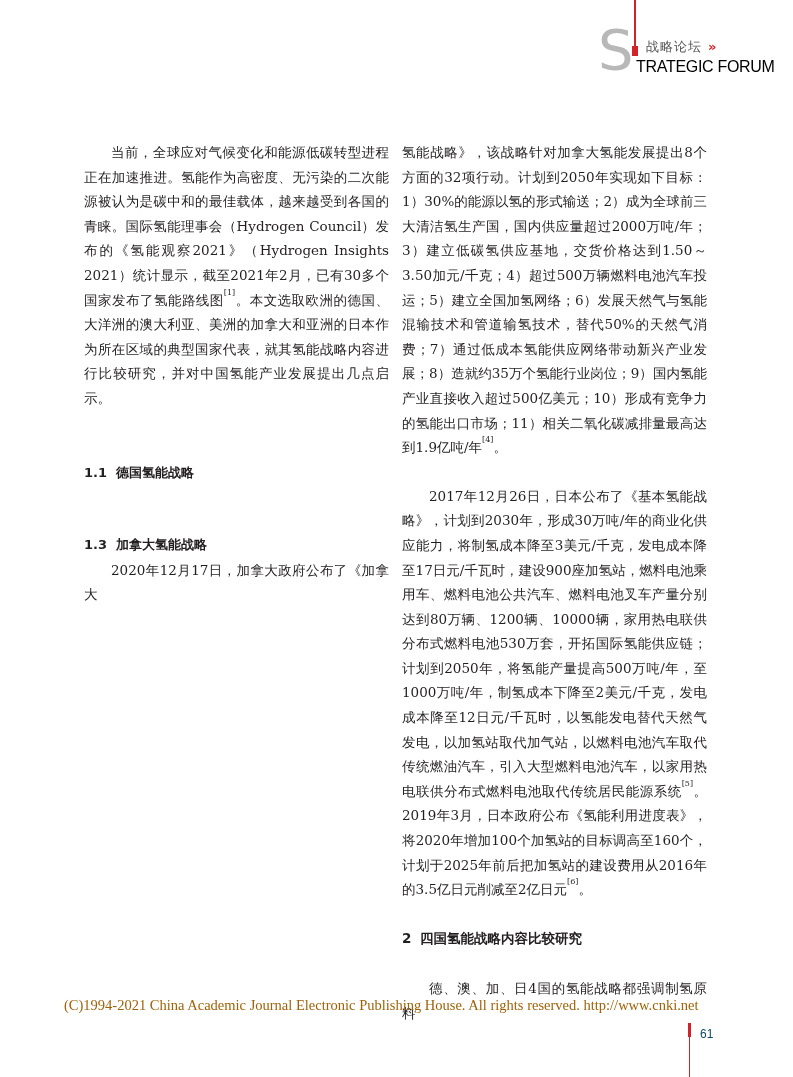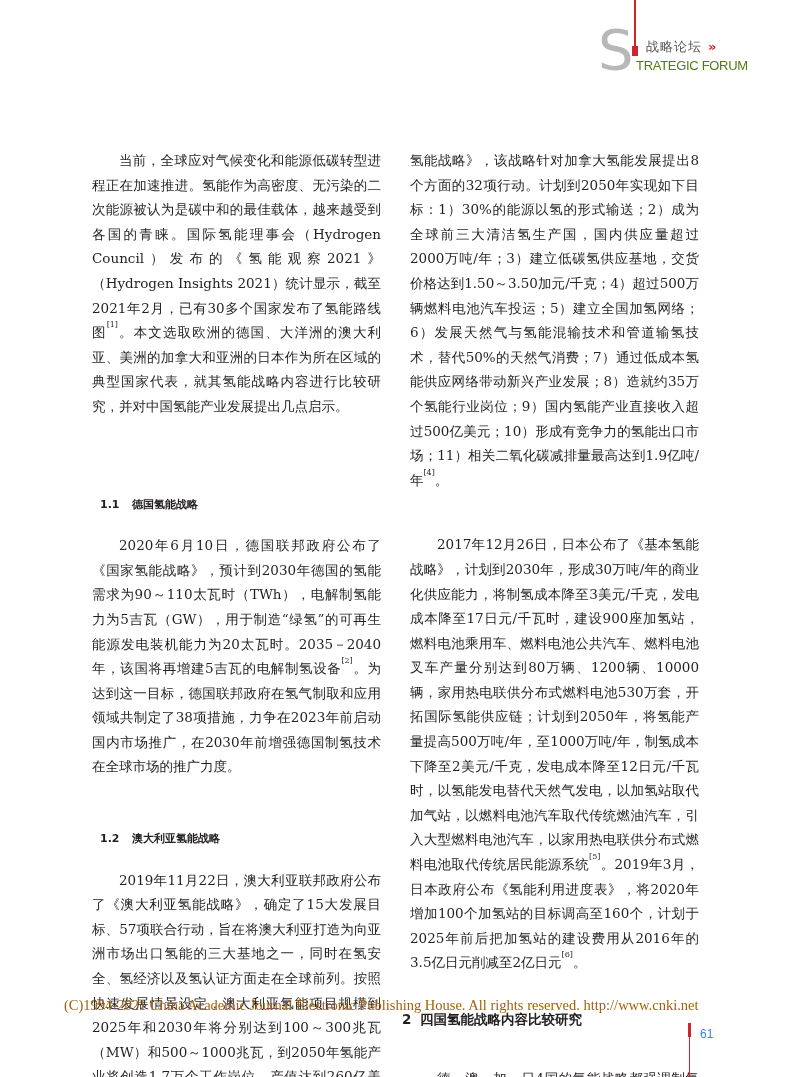--- a/index.html
+++ b/index.html
@@ -6,61 +6,58 @@
   body { width:793px; height:1077px; position:relative; overflow:hidden;
          font-family:"DejaVu Serif", "Liberation Serif", serif; color:#231f20; }
   .hdr-line { position:absolute; left:634px; top:0; width:2px; height:50px; background:#d2232a; }
   .hdr-bar { position:absolute; left:632px; top:46px; width:6px; height:10px; background:#d2232a; }
   .hdr-S { position:absolute; left:598px; top:22px; font-family:"DejaVu Sans", sans-serif;
            font-size:56px; line-height:56px; color:#b8b8b8; font-weight:normal; }
   .hdr-cn { position:absolute; left:646px; top:38px; font-family:"DejaVu Sans", sans-serif;
             font-size:13px; color:#555; letter-spacing:1px; }
   .hdr-arrow { color:#d2232a; font-weight:bold; margin-left:6px; font-size:13px; }
   .hdr-en { position:absolute; left:636px; top:58px; font-family:"Liberation Sans", sans-serif;
-            font-size:13px; color:#4d7c0f; letter-spacing:-0.3px; }
+            font-size:16px; color:#000000; letter-spacing:-0.3px; }
 
   .col { position:absolute; width:305px; font-size:13.5px; line-height:24.6px; text-align:justify; }
   .col-left { left:84px; top:140px; }
   .col-right { left:402px; top:140px; }
-  .p { margin:8px; text-indent:2em; }
+  .p { margin:0; text-indent:2em; }
   .h1 { font-family:"DejaVu Sans", sans-serif; font-weight:bold; font-size:13.5px; margin:0; }
-  .h2 { font-family:"DejaVu Sans", sans-serif; font-weight:bold; font-size:11px; margin:16px; }
+  .h2 { font-family:"DejaVu Sans", sans-serif; font-weight:bold; font-size:13px; margin:0; }
   .num { display:inline-block; width:32px; }
   .num1 { display:inline-block; width:18px; }
   sup { font-size:8px; vertical-align:top; line-height:10px; }
   .copyright { position:absolute; left:64px; top:997px; font-family:"Liberation Serif", serif;
                font-size:14.5px; color:#a16207; white-space:nowrap; }
   .pg-line { position:absolute; left:689px; top:1023px; width:1px; height:54px; background:#d2232a; }
   .pg-bar { position:absolute; left:688px; top:1023px; width:3px; height:14px; background:#d2232a; }
   .pg-num { position:absolute; left:700px; top:1027px; font-family:"Liberation Sans", sans-serif;
-            font-size:12px; color:#3b82f6; }
+            font-size:12px; color:#0c4a6e; }
 </style>
 </head>
 <body>
 
 <div class="hdr-line"></div>
 <div class="hdr-S">S</div>
 <div class="hdr-bar"></div>
 <div class="hdr-cn">
   <span>战略论坛</span><span class="hdr-arrow">»</span>
 </div>
 <div class="hdr-en">TRATEGIC FORUM</div>
 
 <div class="col col-left">
   <p class="p"><span>当前，全球应对气候变化和能源低碳转型进程正在加速推进。氢能作为高密度、无污染的二次能源被认为是碳中和的最佳载体，越来越受到各国的青睐。国际氢能理事会（Hydrogen Council）发布的《氢能观察2021》（Hydrogen Insights 2021）统计显示，截至2021年2月，已有30多个国家发布了氢能路线图</span><sup>[1]</sup><span>。本文选取欧洲的德国、大洋洲的澳大利亚、美洲的加拿大和亚洲的日本作为所在区域的典型国家代表，就其氢能战略内容进行比较研究，并对中国氢能产业发展提出几点启示。</span></p>
 
   <div style="height:24px"></div>
 
   <div style="height:26px"></div>
   <p class="h2"><span class="num">1.1</span><span>德国氢能战略</span></p>
-  <p class="p"><span>2020年6月10日，德国联邦政府公布了《国家氢能战略》，预计到2030年德国的氢能需求为90～110太瓦时（TWh），电解制氢能力为5吉瓦（GW），用于制造“绿氢”的可再生能源发电装机能力为20太瓦时。2035－2040年，该国将再增建5吉瓦的电解制氢设备</span><sup>[2]</sup><span>。为达到这一目标，德国联邦政府在氢气制取和应用领域共制定了38项措施，力争在2023年前启动国内市场推广，在2030年前增强德国制氢技术在全球市场的推广力度。</span></p>
 
   <div style="height:24px"></div>
-  <p class="h2"><span class="num">1.2</span><span>澳大利亚氢能战略</span></p>
-  <p class="p"><span>2019年11月22日，澳大利亚联邦政府公布了《澳大利亚氢能战略》，确定了15大发展目标、57项联合行动，旨在将澳大利亚打造为向亚洲市场出口氢能的三大基地之一，同时在氢安全、氢经济以及氢认证方面走在全球前列。按照快速发展情景设定，澳大利亚氢能项目规模到2025年和2030年将分别达到100～300兆瓦（MW）和500～1000兆瓦，到2050年氢能产业将创造1.7万个工作岗位，产值达到260亿美元</span><sup>[3]</sup><span>。</span></p>
 
   <div style="height:24px"></div>
   <p class="h2"><span class="num">1.3</span><span>加拿大氢能战略</span></p>
   <p class="p">2020年12月17日，加拿大政府公布了《加拿大</p>
 </div>
 
 <div class="col col-right">
   <p class="p" style="text-indent:0"><span>氢能战略》，该战略针对加拿大氢能发展提出8个方面的32项行动。计划到2050年实现如下目标：1）30%的能源以氢的形式输送；2）成为全球前三大清洁氢生产国，国内供应量超过2000万吨/年；3）建立低碳氢供应基地，交货价格达到1.50～3.50加元/千克；4）超过500万辆燃料电池汽车投运；5）建立全国加氢网络；6）发展天然气与氢能混输技术和管道输氢技术，替代50%的天然气消费；7）通过低成本氢能供应网络带动新兴产业发展；8）造就约35万个氢能行业岗位；9）国内氢能产业直接收入超过500亿美元；10）形成有竞争力的氢能出口市场；11）相关二氧化碳减排量最高达到1.9亿吨/年</span><sup>[4]</sup><span>。</span></p>
 
   <div style="height:24px"></div>

